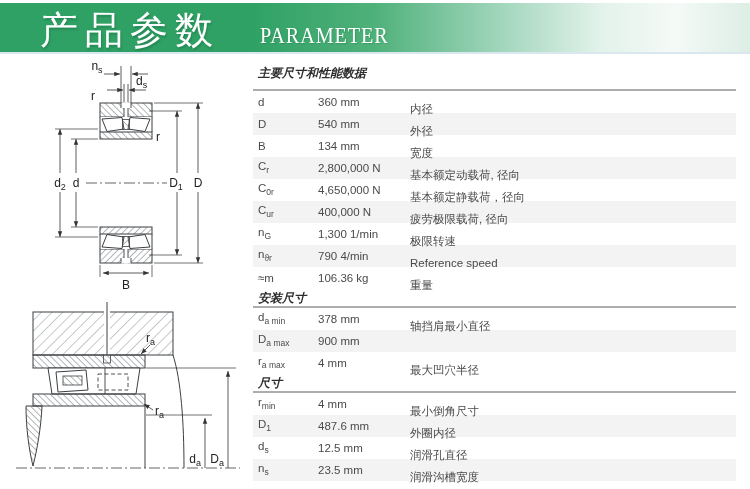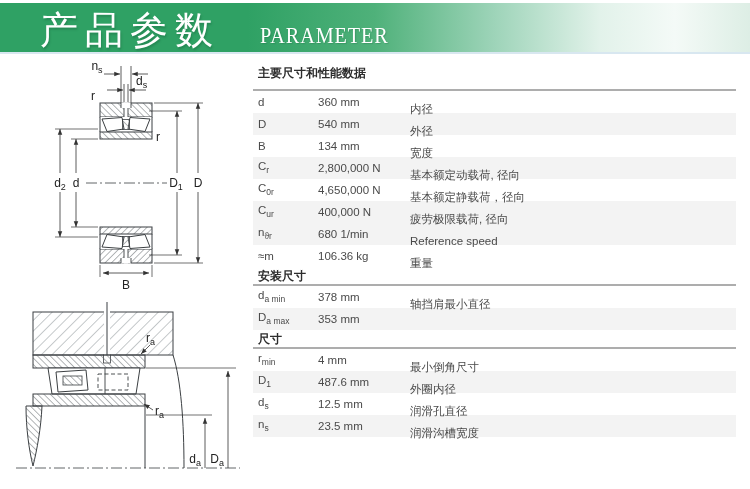--- a/index.html
+++ b/index.html
@@ -28,20 +28,21 @@
   
   .dwg{position:absolute;left:0;}
   .dwg text{font-family:"Liberation Sans",sans-serif;font-size:12px;fill:#222;}
   .svgsub{font-size:9px;}
   .blabel{font-size:13px;}
   
   .spec{position:absolute;left:253px;top:61px;width:483px;}
   .sec-title{
     font-size:12px;line-height:12px;font-weight:bold;color:#2d2d2d;
     padding:3px 0 2px 5px;
+    font-style:italic;
   }
   .sec-title.first{padding:6px 0 10px 5px;}
   .sec-line{border-top:2px solid #adadad;}
   .row{display:flex;align-items:center;height:22px;font-size:11.5px;color:#4a4a4a;}
   .row.alt{background:#f3f3f3;}
   .c-sym{width:65px;padding-left:5px;box-sizing:border-box;}
   .c-val{width:92px;}
   .c-desc{flex:1;margin-top:14px;}
   .row sub{font-size:8.5px;}
 </style>
@@ -200,41 +201,51 @@
     <div class="row">
       <div class="c-sym">C<sub>0r</sub></div>
       <div class="c-val">4,650,000 N</div>
       <div class="c-desc">基本额定静载荷，径向</div>
     </div>
     <div class="row alt">
       <div class="c-sym">C<sub>ur</sub></div>
       <div class="c-val">400,000 N</div>
       <div class="c-desc">疲劳极限载荷, 径向</div>
     </div>
+    <div class="row">
+      <div class="c-sym">n<sub>G</sub></div>
+      <div class="c-val">1,300 1/min</div>
+      <div class="c-desc">极限转速</div>
+    </div>
     <div class="row alt">
       <div class="c-sym">n<sub>ϑr</sub></div>
-      <div class="c-val">680 1/min</div>
+      <div class="c-val">790 4/min</div>
       <div class="c-desc">Reference speed</div>
     </div>
     <div class="row">
       <div class="c-sym">≈m</div>
       <div class="c-val">106.36 kg</div>
       <div class="c-desc">重量</div>
     </div>
     <div class="sec-title">安装尺寸</div>
     <div class="sec-line"></div>
     <div class="row">
       <div class="c-sym">d<sub>a min</sub></div>
       <div class="c-val">378 mm</div>
       <div class="c-desc">轴挡肩最小直径</div>
     </div>
     <div class="row alt">
       <div class="c-sym">D<sub>a max</sub></div>
-      <div class="c-val">353 mm</div>
+      <div class="c-val">900 mm</div>
       <div class="c-desc"></div>
+    </div>
+    <div class="row">
+      <div class="c-sym">r<sub>a max</sub></div>
+      <div class="c-val">4 mm</div>
+      <div class="c-desc">最大凹穴半径</div>
     </div>
     <div class="sec-title">尺寸</div>
     <div class="sec-line"></div>
     <div class="row">
       <div class="c-sym">r<sub>min</sub></div>
       <div class="c-val">4 mm</div>
       <div class="c-desc">最小倒角尺寸</div>
     </div>
     <div class="row alt">
       <div class="c-sym">D<sub>1</sub></div>

